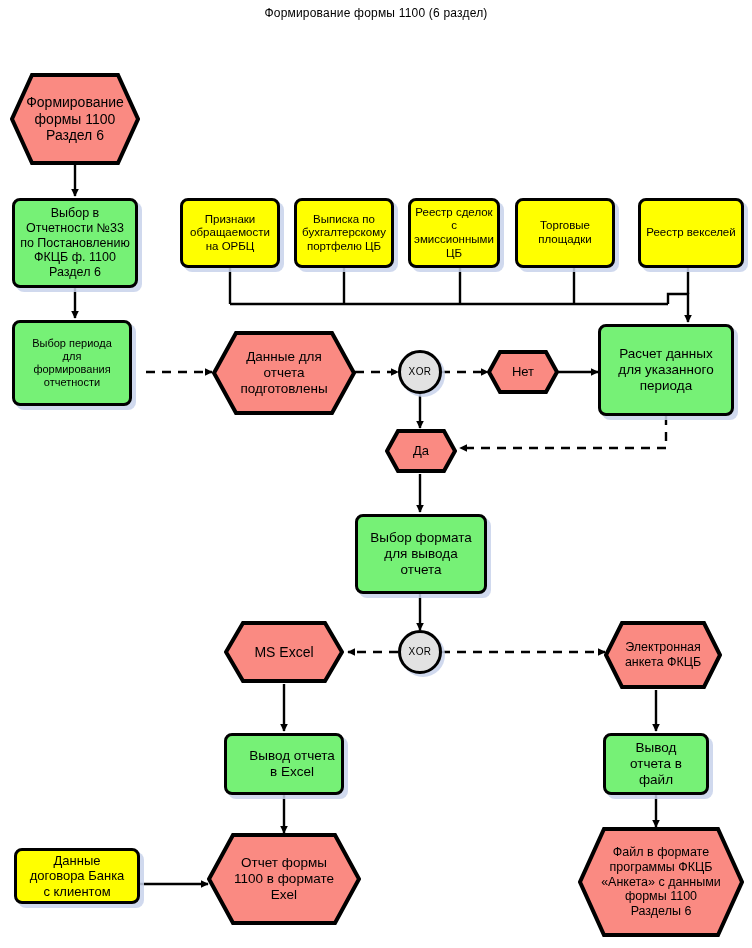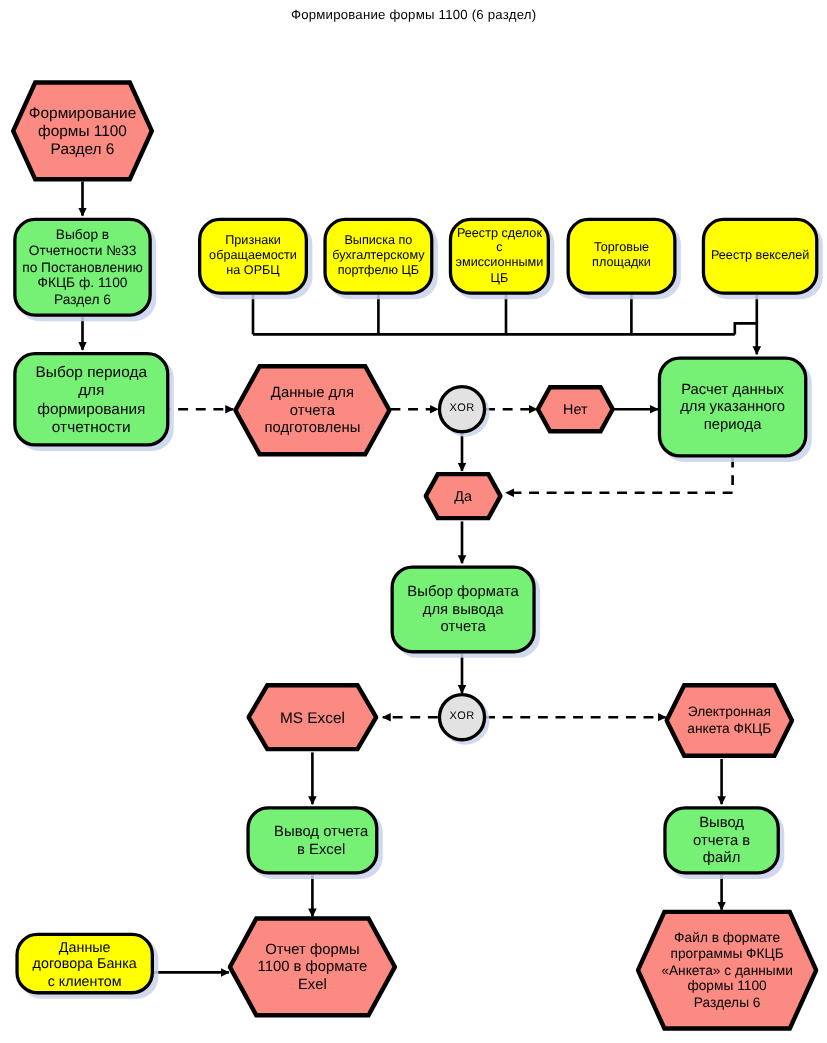--- a/index.html
+++ b/index.html
@@ -34,21 +34,21 @@
     justify-content: center;
     text-align: center;
     color: #000;
     line-height: 1.18;
     white-space: pre-line;
   }
 
   
   .rrect {
     border: 3px solid #000;
-    border-radius: 20px;
+    border-radius: 8px;
     box-shadow: 4px 4px 0 rgba(200,210,235,0.85);
   }
   .green { background: #76f176; }
   .yellow { background: #ffff00; }
 
   
   .hex {
     background: transparent;
     border: none;
     box-shadow: none;
@@ -216,21 +216,21 @@
   </div>
 
   <div class="node rrect green" style="left:12px; top:198px; width:126px; height:90px; font-size:12.5px;">
     <span>Выбор в
 Отчетности №33
 по Постановлению
 ФКЦБ ф. 1100
 Раздел 6</span>
   </div>
 
-  <div class="node rrect green" style="left:12px; top:320px; width:142px; height:86px; font-size:14px;">
+  <div class="node rrect green" style="left:12px; top:320px; width:120px; height:86px; font-size:11px;">
     <span>Выбор периода
 для
 формирования
 отчетности</span>
   </div>
 
   <div class="node rrect green" style="left:598px; top:324px; width:136px; height:92px; font-size:13.5px;">
     <span>Расчет данных
 для указанного
 периода</span>

